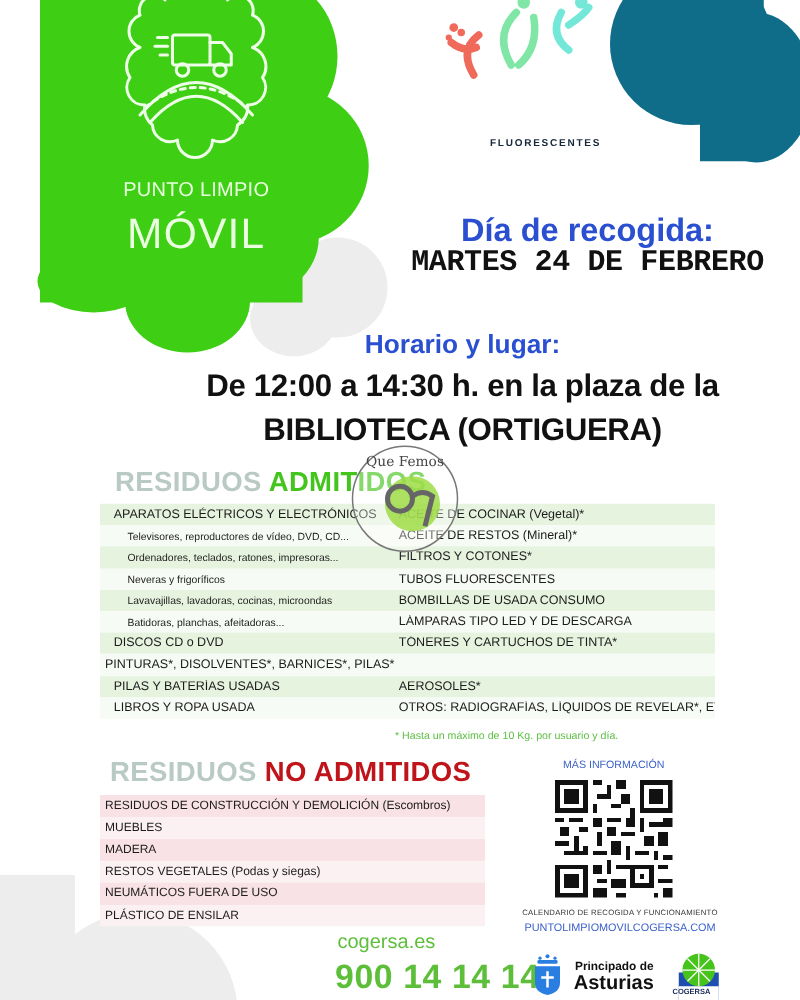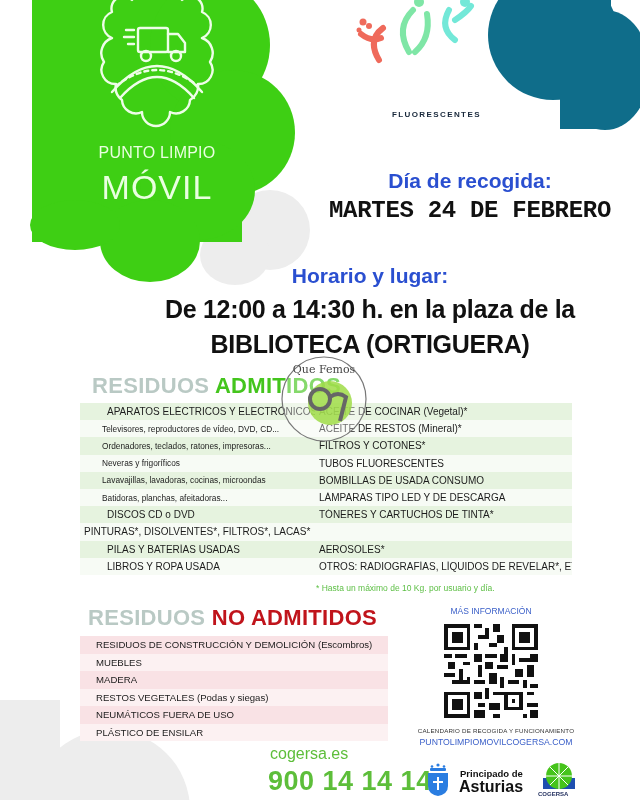--- a/index.html
+++ b/index.html
@@ -16,42 +16,42 @@
 
   
   .badge-icon { position:absolute; left:82px; top:0; width:150px; height:130px; }
   .punto-text { position:absolute; left:92px; top:144px; width:130px; text-align:center; color:#e9ffe0; font-size:16px; letter-spacing:0.2px; }
   .movil-text { position:absolute; left:82px; top:168px; width:150px; text-align:center; color:#e9ffe0; font-size:34px; letter-spacing:1px; }
 
   .coana-figs { position:absolute; left:355px; top:0; width:120px; height:64px; }
   .coana-name { position:absolute; left:357px; top:70px; font-size:38px; font-weight:bold; color:#17273a; letter-spacing:0.5px; font-family:"DejaVu Sans", sans-serif; }
   .coana-sub { position:absolute; left:392px; top:110px; font-size:8px; font-weight:bold; color:#17273a; letter-spacing:1.4px; }
 
-  .dia-label { position:absolute; left:300px; top:169px; width:340px; text-align:center; font-size:21px; font-weight:bold; color:#2a4fd0; }
+  .dia-label { position:absolute; left:300px; top:169px; width:340px; text-align:center; font-size:26px; font-weight:bold; color:#2a4fd0; }
   .dia-value { position:absolute; left:300px; top:197px; width:340px; text-align:center; font-size:24px; font-weight:bold; color:#111; letter-spacing:-0.3px;font-family:Liberation Mono, monospace; }
   .horario-label { position:absolute; left:0; top:264px; width:740px; text-align:center; font-size:21px; font-weight:bold; color:#2a4fd0; }
   .horario-line1 { position:absolute; left:0; top:295px; width:740px; text-align:center; font-size:25px; font-weight:bold; color:#111; letter-spacing:-0.3px; }
   .horario-line2 { position:absolute; left:0; top:330px; width:740px; text-align:center; font-size:25px; font-weight:bold; color:#111; letter-spacing:-0.3px; }
 
   .sec-title { position:absolute; font-size:22px; font-weight:bold; letter-spacing:0.3px; }
   .sec-title .grey-word { color:#b9c9c4; }
   .sec-title .green-word { color:#44c51d; }
   .sec-title .red-word { color:#c0141b;margin-top:36px; }
 
   .adm-table { position:absolute; left:80px; top:403px; width:492px; }
   .adm-row { height:17.2px; display:flex; font-size:10px; color:#1c1c1c; align-items:center; }
   .adm-row:nth-child(odd) { background:#e6f3df; }
   .adm-row:nth-child(even) { background:#f7fbf5; }
-  .adm-left { width:235px; padding-left:27px; white-space:nowrap; overflow:hidden; }
+  .adm-left { width:235px; padding-left:11px; white-space:nowrap; overflow:hidden; }
   .adm-left.sub { padding-left:22px; font-size:8.3px; }
   .adm-right { flex:1; padding-left:4px; white-space:nowrap; overflow:hidden; }
   .adm-note { position:absolute; left:316px; top:583px; font-size:8.5px; color:#5dbf45; }
 
   .no-table { position:absolute; left:80px; top:636px; width:308px; }
-  .no-row { height:17.5px; font-size:9.6px; color:#1c1c1c; display:flex; align-items:center; padding-left:16px; white-space:nowrap; }
+  .no-row { height:17.5px; font-size:9.6px; color:#1c1c1c; display:flex; align-items:center; padding-left:4px; white-space:nowrap; }
   .no-row:nth-child(odd) { background:#f9e2e5; }
   .no-row:nth-child(even) { background:#fcf1f2; }
 
   .mas-info { position:absolute; left:420px; top:606px; width:142px; text-align:center; font-size:8.5px; color:#3a5fc8; }
   .qr { position:absolute; left:444px; top:624px; width:94px; height:94px; }
   .cal-text { position:absolute; left:410px; top:727px; width:172px; text-align:center; font-size:6.2px; color:#333; letter-spacing:0.2px; }
   .url-text { position:absolute; left:410px; top:737px; width:172px; text-align:center; font-size:8.7px; color:#3a5fc8; }
 
   .cogersa-web { position:absolute; left:270px; top:745px; font-size:16px; color:#5dbe3a; }
   .phone { position:absolute; left:268px; top:766px; font-size:27px; font-weight:bold; color:#5dbe3a; letter-spacing:0.5px; }
@@ -157,21 +157,21 @@
     </div>
     <div class="adm-row">
       <div class="adm-left sub">Batidoras, planchas, afeitadoras...</div>
       <div class="adm-right">LÁMPARAS TIPO LED Y DE DESCARGA</div>
     </div>
     <div class="adm-row">
       <div class="adm-left">DISCOS CD o DVD</div>
       <div class="adm-right">TÓNERES Y CARTUCHOS DE TINTA*</div>
     </div>
     <div class="adm-row">
-      <div class="adm-right">PINTURAS*, DISOLVENTES*, FILTROS*, LACAS*</div>
+      <div class="adm-right">PINTURAS*, DISOLVENTES*, BARNICES*, PILAS*</div>
     </div>
     <div class="adm-row">
       <div class="adm-left">PILAS Y BATERÍAS USADAS</div>
       <div class="adm-right">AEROSOLES*</div>
     </div>
     <div class="adm-row">
       <div class="adm-left">LIBROS Y ROPA USADA</div>
       <div class="adm-right">OTROS: RADIOGRAFÍAS, LÍQUIDOS DE REVELAR*, ETC.</div>
     </div>
   </div>

